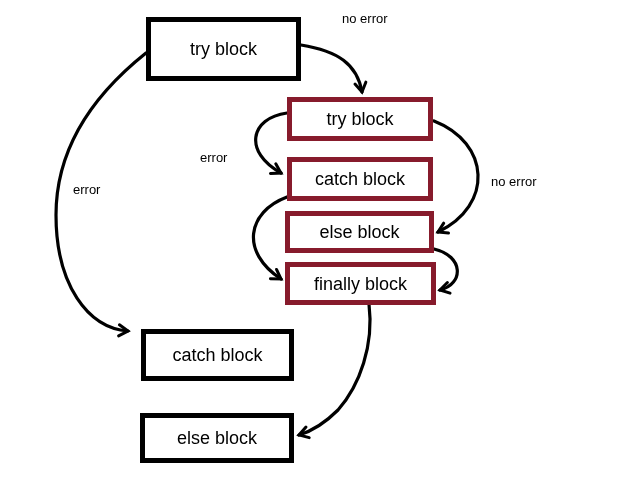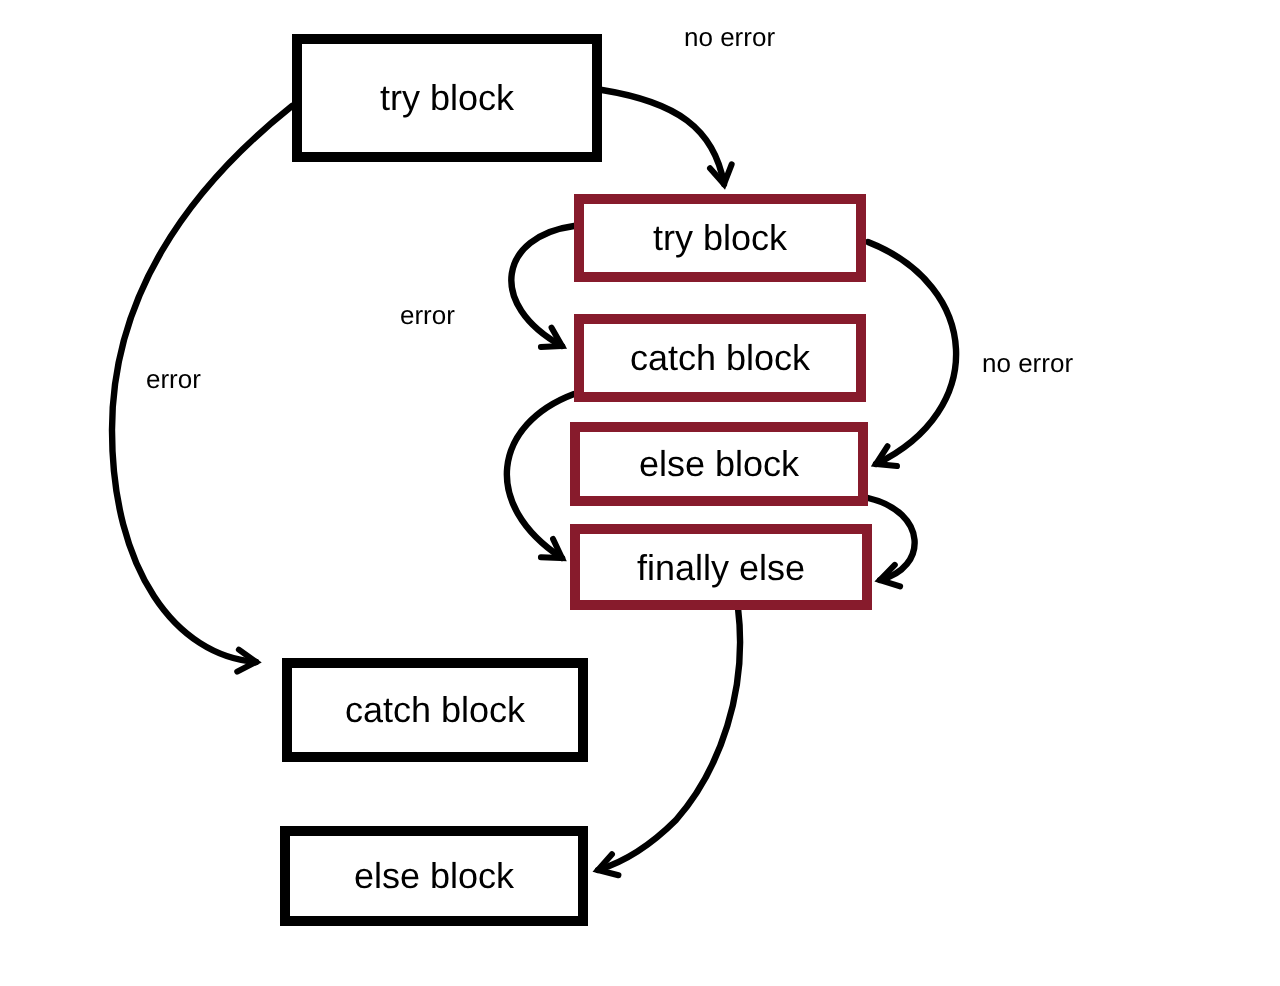--- a/index.html
+++ b/index.html
@@ -61,21 +61,21 @@
   </svg>
 
   <div class="box black" id="b-try-outer">try block</div>
 
   <div class="box red" id="b-try-inner">try block</div>
 
   <div class="box red" id="b-catch-inner">catch block</div>
 
   <div class="box red" id="b-else-inner">else block</div>
 
-  <div class="box red" id="b-finally">finally else</div>
+  <div class="box red" id="b-finally">finally block</div>
 
   <div class="box black" id="b-catch-outer">catch block</div>
 
   <div class="box black" id="b-else-outer">else block</div>
 
   <span class="edge-label" id="l-noerror-top">no error</span>
 
   <span class="edge-label" id="l-error-outer">error</span>
 
   <span class="edge-label" id="l-error-inner">error</span>

